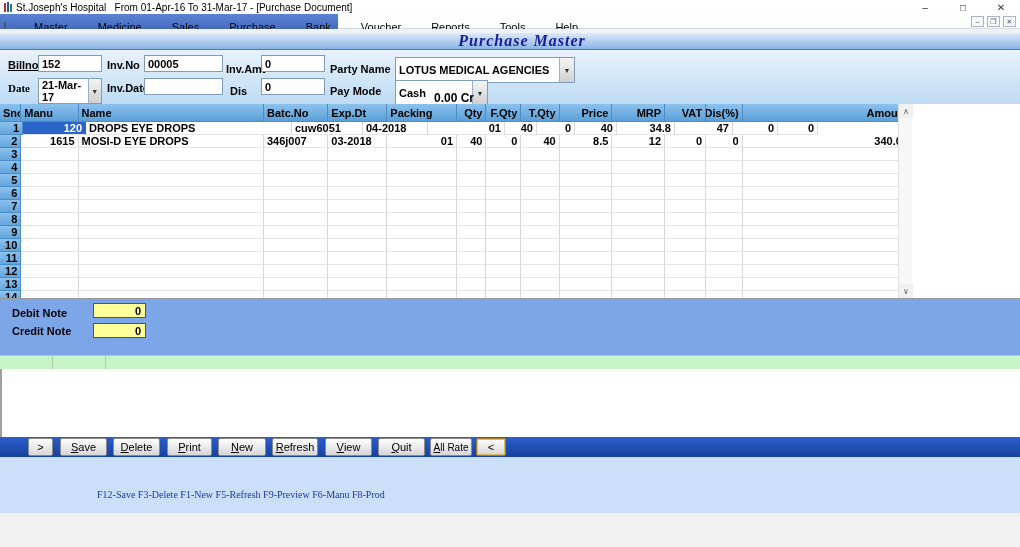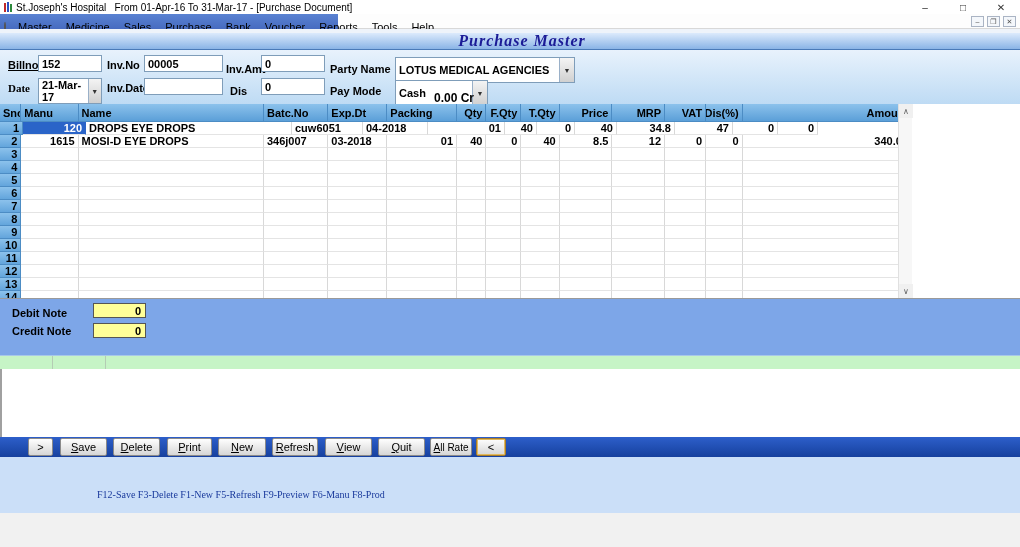--- a/index.html
+++ b/index.html
@@ -17,21 +17,21 @@
   .app-icon i:nth-child(2){ height:10px; background:#2a4fc0; }
   .app-icon i:nth-child(3){ height:8px; background:#2e8a3c; }
   .title-text { white-space:pre; }
   .win-controls { margin-left:auto; display:flex; }
   .win-btn { width:38px; height:14px; display:flex; align-items:center; justify-content:center;
     font-size:10px; color:#333; }
   
   .menurow { position:absolute; left:0; top:14px; width:1020px; height:15px;
     background:#fdfdfd; border-bottom:1px solid #d8d8d8; }
   .menuband { position:absolute; left:0; top:0; height:25px; width:338px;
-    background:linear-gradient(#5a82d2,#3a5cb4); display:flex; align-items:center; }
+    background:linear-gradient(#5a82d2,#3a5cb4); display:flex; align-items:center;gap:16px; }
   .globe-icon { width:10px; height:10px; border-radius:50%; margin:0 5px 0 4px;
     background:radial-gradient(circle at 35% 30%, #e8e8e8, #9a9a9a 60%, #6a6a6a); border:1px solid #555; }
   .menu-item { font-size:11px; color:#000; padding:0 7px; cursor:default; }
   .mdi-btns { position:absolute; right:4px; top:2px; display:flex; gap:3px; }
   .mdi-btn { width:13px; height:11px; border:1px solid #aab4c4; background:#f4f7fb;
     font-size:7px; color:#555; display:flex; align-items:center; justify-content:center; }
   
   .topstrip { position:absolute; left:0; top:29px; width:1020px; height:4px; background:#eef3fa; }
   .headerband { position:absolute; left:0; top:33px; width:1020px; height:17px;
     background:linear-gradient(#dceafc,#8ab4e6); border-bottom:1px solid #4a7ab8;

